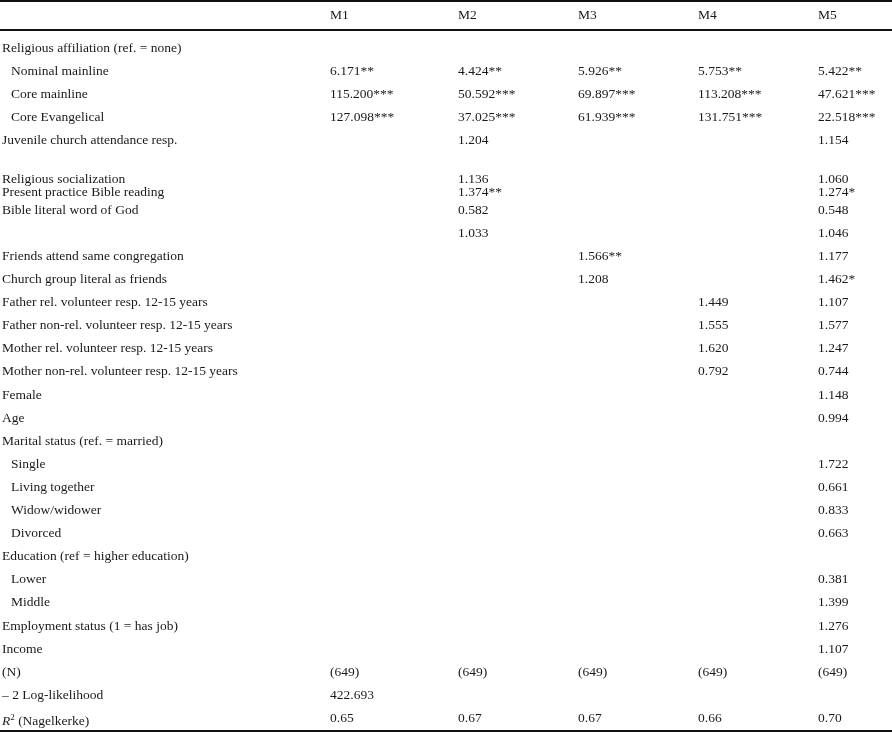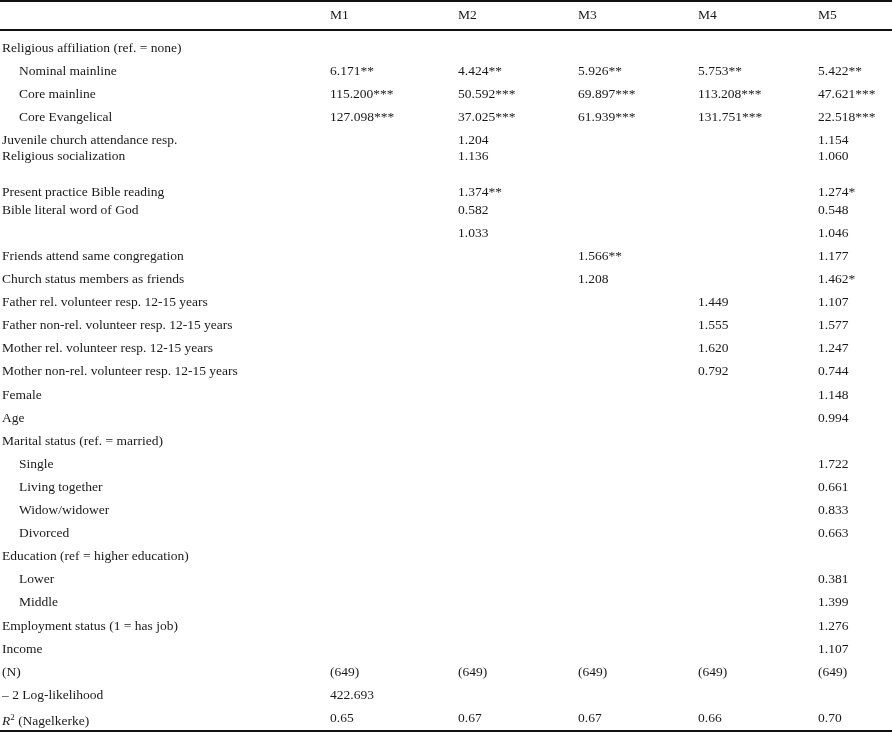--- a/index.html
+++ b/index.html
@@ -5,21 +5,21 @@
   html, body { margin: 0; padding: 0; background: #ffffff; }
   body { width: 892px; height: 733px; overflow: hidden; position: relative;
          font-family: "Liberation Serif", "DejaVu Serif", serif; color: #1a1a1a; font-size: 13.5px; }
   .rule { position: absolute; left: 0; width: 892px; background: #111; }
   .rule.top { top: 0; height: 1.5px; }
   .rule.mid { top: 29px; height: 2px; }
   .rule.bot { top: 730px; height: 2px; }
   .row { position: absolute; left: 0; width: 764px; height: 23px; line-height: 23px; white-space: nowrap; }
   .cell { position: absolute; top: 0; }
   .label { left: 2px; }
-  .label.indent { left: 19px; }
+  .label.indent { left: 11px; }
   .c1 { left: 330px; } .c2 { left: 458px; } .c3 { left: 578px; } .c4 { left: 698px; } .c5 { left: 818px; }
   .header { top: 3px; height: 24px; line-height: 24px; }
   .sup { font-size: 9px; vertical-align: 5px; }
   .ital { font-style: italic; }
 </style>
 </head>
 <body>
 
 <div class="rule top"></div>
 
@@ -67,21 +67,21 @@
       <span class="cell c5">22.518***</span>
     </div>
     <div class="row" style="top: 128.4px;">
       <span class="cell label">Juvenile church attendance resp.</span>
       <span class="cell c1"></span>
       <span class="cell c2">1.204</span>
       <span class="cell c3"></span>
       <span class="cell c4"></span>
       <span class="cell c5">1.154</span>
     </div>
-    <div class="row" style="top: 144px;">
+    <div class="row" style="top: 167px;">
       <span class="cell label">Religious socialization</span>
       <span class="cell c1"></span>
       <span class="cell c2">1.136</span>
       <span class="cell c3"></span>
       <span class="cell c4"></span>
       <span class="cell c5">1.060</span>
     </div>
     <div class="row" style="top: 180px;">
       <span class="cell label">Present practice Bible reading</span>
       <span class="cell c1"></span>
@@ -107,21 +107,21 @@
     </div>
     <div class="row" style="top: 243.9px;">
       <span class="cell label">Friends attend same congregation</span>
       <span class="cell c1"></span>
       <span class="cell c2"></span>
       <span class="cell c3">1.566**</span>
       <span class="cell c4"></span>
       <span class="cell c5">1.177</span>
     </div>
     <div class="row" style="top: 267px;">
-      <span class="cell label">Church status members as friends</span>
+      <span class="cell label">Church group literal as friends</span>
       <span class="cell c1"></span>
       <span class="cell c2"></span>
       <span class="cell c3">1.208</span>
       <span class="cell c4"></span>
       <span class="cell c5">1.462*</span>
     </div>
     <div class="row" style="top: 290.1px;">
       <span class="cell label">Father rel. volunteer resp. 12-15 years</span>
       <span class="cell c1"></span>
       <span class="cell c2"></span>

